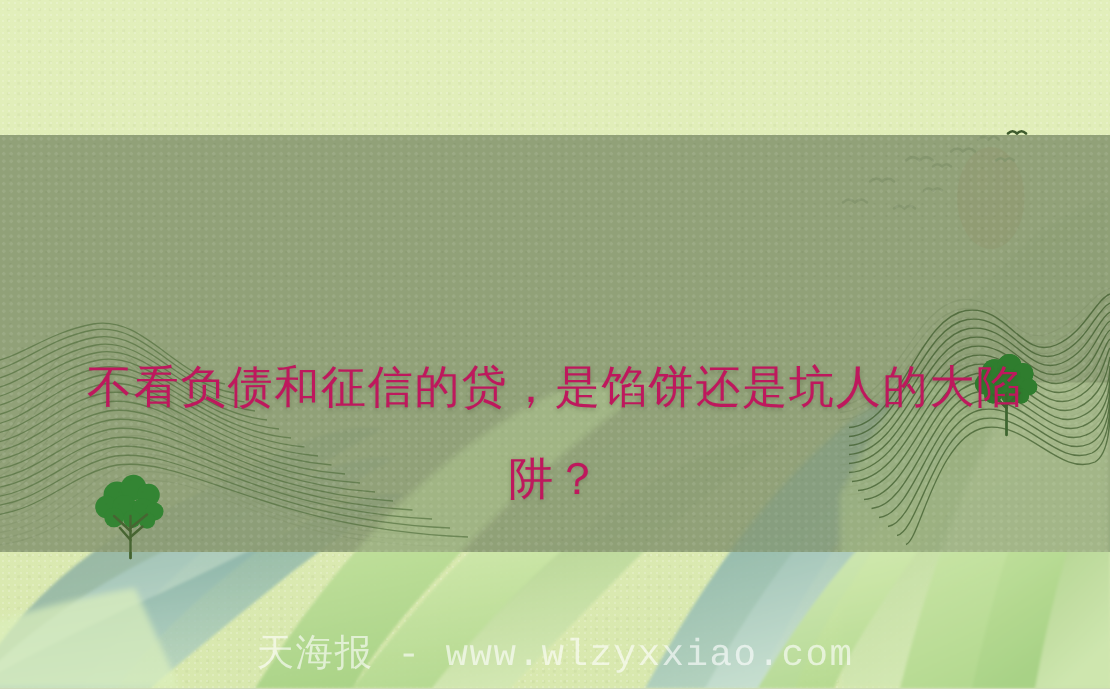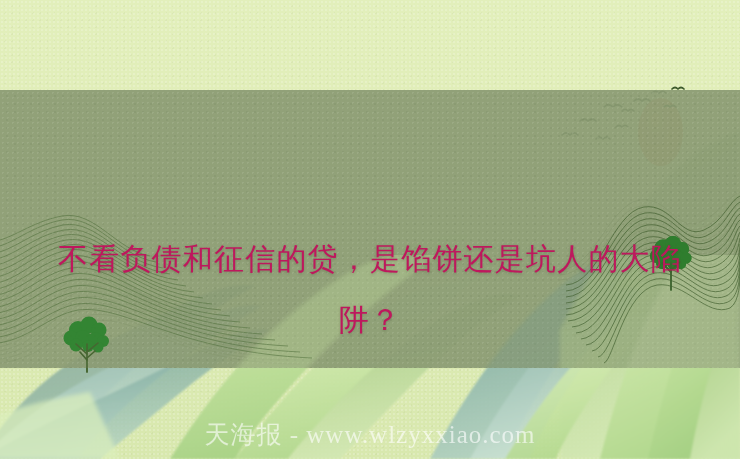--- a/index.html
+++ b/index.html
@@ -88,21 +88,21 @@
   
   .watermark {
     position: absolute;
     left: 0; top: 418px;
     width: 740px;
     text-align: center;
     color: rgba(255,255,255,.62);
     font-size: 25px;
     letter-spacing: 1px;
     z-index: 45;
-    font-family: Liberation Serif, serif;
+    font-family: Liberation Mono, monospace;
   }
 </style>
 </head>
 <body>
 
 <div id="poster">
 
   <div class="layer sky"></div>
   <div class="layer paper-noise"></div>
 

